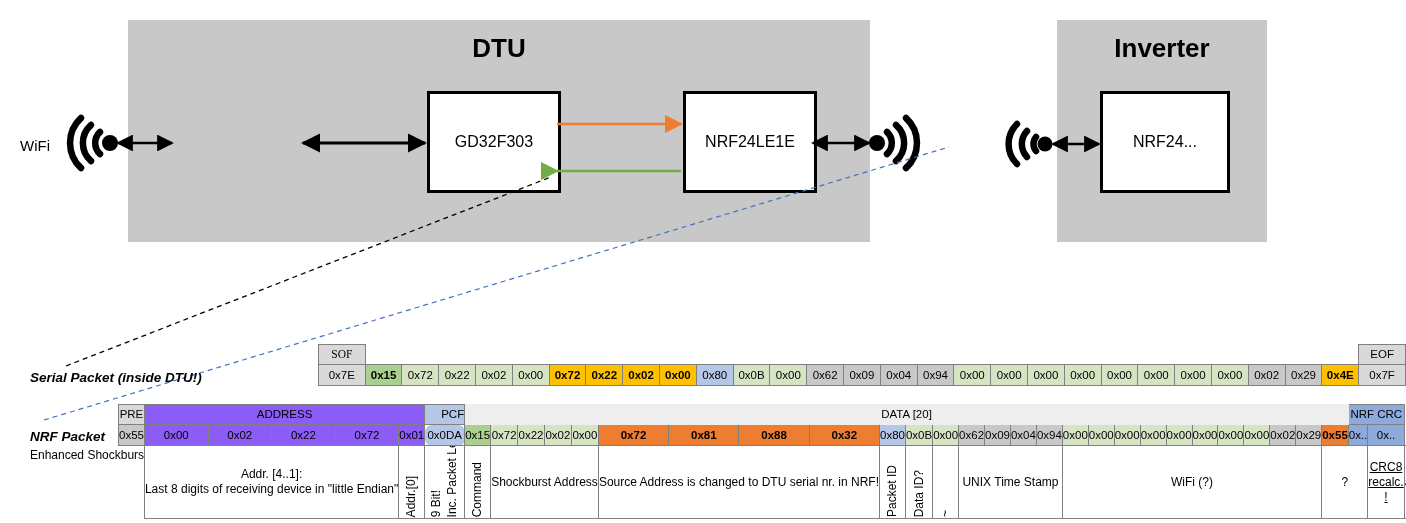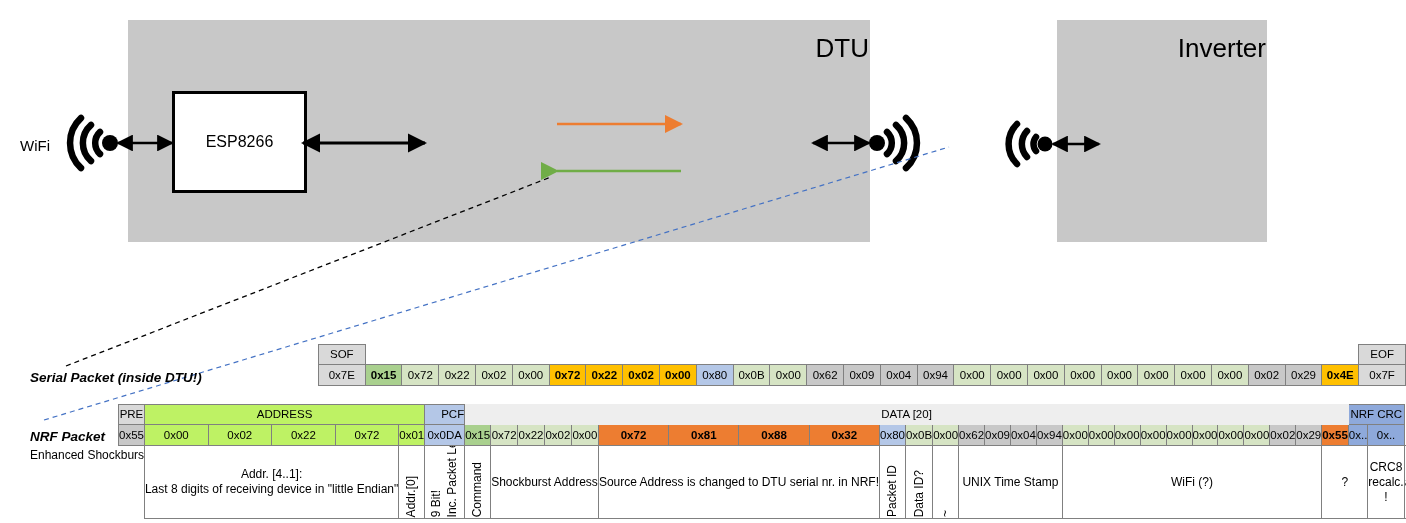--- a/index.html
+++ b/index.html
@@ -1,38 +1,38 @@
 <!DOCTYPE html>
 <html><head>
 <meta charset="utf-8">
 <style>
   html,body{margin:0;padding:0;background:#ffffff;}
   body{width:1406px;height:523px;position:relative;font-family:"Liberation Sans",sans-serif;overflow:hidden;}
 
   
   #blockdiag{position:absolute;left:0;top:0;width:1406px;height:300px;}
   .enclosure{position:absolute;background:#c8c8c8;border:1px solid #c8c8c8;}
-  .enclosure-title{position:absolute;left:0;right:0;top:12px;text-align:right;font-size:26px;color:#000;}
+  .enclosure-title{position:absolute;left:0;right:0;top:12px;text-align:center;font-size:26px;color:#000;font-weight:bold;}
   .chip{position:absolute;background:#ffffff;border:3px solid #000000;display:flex;align-items:center;justify-content:center;font-size:16px;color:#000;text-align:center;}
   .wifi-label{position:absolute;font-size:15px;color:#000;}
   svg.overlay{position:absolute;left:0;top:0;width:1406px;height:523px;pointer-events:none;}
 
   
   .rowlabel{position:absolute;font-style:italic;font-weight:bold;font-size:13.5px;color:#000;white-space:nowrap;}
   .plainlabel{position:absolute;font-size:12px;color:#000;white-space:nowrap;}
 
   .tbl{position:absolute;border-collapse:collapse;table-layout:fixed;}
   .tbl td{border:1px solid #808080;font-size:11.5px;color:#000;text-align:center;
           padding:0;height:20px;line-height:20px;white-space:nowrap;overflow:hidden;}
   .tbl td.hdr{height:19px;line-height:19px;}
   .c-gray{background:#d9d9d9;}
   .c-grayval{background:#c8c8c8;}
   .c-green{background:#a9d08e;}
   .c-lgreen{background:#d6e4c4;}
-  .c-lyellow{background:#bef264;}
+  .c-lyellow{background:#8b5cf6;}
   .c-blue{background:#b4c7e7;}
   .c-dblue{background:#8ea9db;}
   .c-orange{background:#ffc000;}
   .c-salmon{background:#ed7d31;}
   .c-lsalmon{background:#fbd5c0;}
   .c-none{background:#eeeeee;border-color:#eeeeee !important;}
   .c-blank{background:#ffffff;border:none !important;}
   .bold{font-weight:bold;}
   .left{text-align:left;padding-left:3px;}
 
@@ -45,30 +45,36 @@
 </style>
 </head>
 <body>
 
 <div id="blockdiag">
 
   <div class="enclosure" style="left:128px;top:20px;width:740px;height:220px;">
     <div class="enclosure-title">DTU</div>
   </div>
 
-  <div class="chip" style="left:172px;top:91px;width:129px;height:96px;">
-    <span>ESP8266</span>
-  </div>
-
-
+
+  <div class="chip" style="left:427px;top:91px;width:128px;height:96px;">
+    <span>GD32F303</span>
+  </div>
+
+  <div class="chip" style="left:683px;top:91px;width:128px;height:96px;">
+    <span>NRF24LE1E</span>
+  </div>
 
   <div class="enclosure" style="left:1057px;top:20px;width:208px;height:220px;">
     <div class="enclosure-title">Inverter</div>
   </div>
 
+  <div class="chip" style="left:1100px;top:91px;width:124px;height:96px;">
+    <span>NRF24...</span>
+  </div>
 
   <div class="wifi-label" style="left:20px;top:137px;">WiFi</div>
 </div>
 
 <svg class="overlay" viewBox="0 0 1406 523">
   <defs>
     <marker id="ahB" markerWidth="7" markerHeight="7" refX="6.2" refY="3.5" orient="auto">
       <path d="M0,0 L7,3.5 L0,7 z" fill="#000000"></path>
     </marker>
     <marker id="ahBs" markerWidth="7" markerHeight="7" refX="0.8" refY="3.5" orient="auto">
@@ -114,21 +120,21 @@
 
   <line x1="66" y1="366" x2="551" y2="177" stroke="#000000" stroke-width="1.3" stroke-dasharray="5,4"></line>
   <line x1="44" y1="420" x2="949" y2="147" stroke="#4472c4" stroke-width="1.2" stroke-dasharray="5,4"></line>
 </svg>
 
 <div class="rowlabel" style="left:30px;top:370px;">Serial Packet (inside DTU!)</div>
 
 <table class="tbl" id="serial-table" style="left:318px;top:344px;">
   <tbody>
     <tr id="serial-head-row">
-        <td class="hdr c-gray left" style="width: 46px;">SOF</td>
+        <td class="hdr c-gray left" style="width: 46px; font-family: Liberation Serif, serif;">SOF</td>
         <td class="hdr c-blank" style="width: 36px;"></td>
         <td class="hdr c-blank" style="width: 36px;"></td>
         <td class="hdr c-blank" style="width: 36px;"></td>
         <td class="hdr c-blank" style="width: 36px;"></td>
         <td class="hdr c-blank" style="width: 36px;"></td>
         <td class="hdr c-blank" style="width: 36px;"></td>
         <td class="hdr c-blank" style="width: 36px;"></td>
         <td class="hdr c-blank" style="width: 36px;"></td>
         <td class="hdr c-blank" style="width: 36px;"></td>
         <td class="hdr c-blank" style="width: 36px;"></td>
@@ -197,21 +203,21 @@
         <td class="hdr c-none" colspan="27">DATA [20]</td>
         <td class="hdr c-dblue" colspan="2">NRF CRC</td>
       </tr>
     <tr id="nrf-val-row">
         <td class="c-grayval left" style="width: 36px;">0x55</td>
         <td class="c-lyellow" style="width: 36px;">0x00</td>
         <td class="c-lyellow" style="width: 36px;">0x02</td>
         <td class="c-lyellow" style="width: 36px;">0x22</td>
         <td class="c-lyellow" style="width: 36px;">0x72</td>
         <td class="c-lyellow" style="width: 36px;">0x01</td>
-        <td class="c-blue left" style="width: 44px;">0x0DA</td>
+        <td class="c-blue left" style="width: 44px; border-radius: 7px;">0x0DA</td>
         <td class="c-green" style="width: 36px;">0x15</td>
         <td class="c-lgreen" style="width: 36px;">0x72</td>
         <td class="c-lgreen" style="width: 36px;">0x22</td>
         <td class="c-lgreen" style="width: 36px;">0x02</td>
         <td class="c-lgreen" style="width: 36px;">0x00</td>
         <td class="c-salmon bold" style="width: 36px;">0x72</td>
         <td class="c-salmon bold" style="width: 36px;">0x81</td>
         <td class="c-salmon bold" style="width: 36px;">0x88</td>
         <td class="c-salmon bold" style="width: 36px;">0x32</td>
         <td class="c-blue" style="width: 36px;">0x80</td>
@@ -267,17 +273,17 @@
           </div>
         </td>
         <td style="width: 36px;">
           <div class="vertwrap">
             <span class="vert">~</span>
           </div>
         </td>
         <td colspan="4">UNIX Time Stamp</td>
         <td colspan="10">WiFi (?)</td>
         <td colspan="2">?</td>
-        <td class="c-lsalmon" style="width: 36px;">CRC8<br>recalc.<br>!</td>
+        <td class="c-lsalmon" style="width: 36px; text-decoration: underline;">CRC8<br>recalc.<br>!</td>
         <td colspan="2">Generated<br>automatically.<br>Dont Care!</td>
       </tr>
   </tbody>
 </table>
 
 </body></html>

